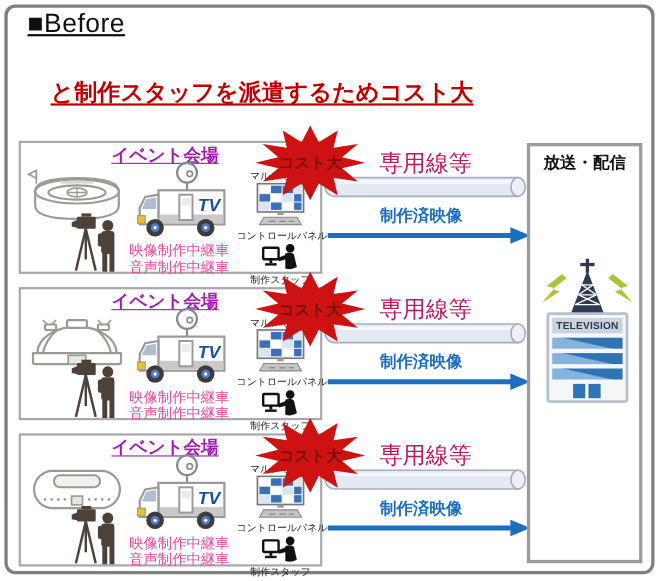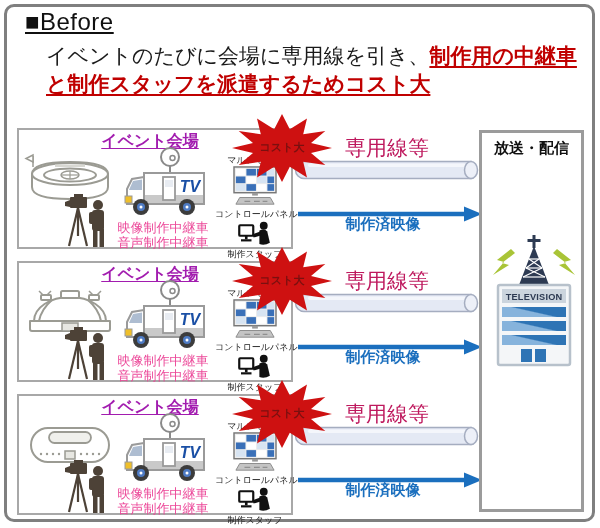--- a/index.html
+++ b/index.html
@@ -20,39 +20,38 @@
   .stadium{position:absolute;left:4px;top:22px;width:94px;height:54px;}
   .cameraman{position:absolute;left:46px;top:62px;width:44px;height:56px;}
   .truck{position:absolute;left:96px;top:16px;width:92px;height:74px;}
   .truck-labels{position:absolute;left:88px;top:90px;width:112px;font-size:13px;line-height:15px;color:#ec4899;text-align:center;white-space:nowrap;}
   .equip-col{position:absolute;left:196px;top:25px;width:80px;text-align:center;}
   .equip-label{font-size:9px;line-height:10px;color:#222;white-space:nowrap;}
   .equip-col svg{display:block;margin:1px auto;}
 
   .burst{left:232px;width:100px;height:68px;z-index:4;}
   .burst svg{position:absolute;left:0;top:0;width:100%;height:100%;}
-  .burst span{position:absolute;left:0;right:0;top:26px;text-align:center;font-size:11px;font-weight:bold;color:#7A1010;}
+  .burst span{position:absolute;left:0;right:0;top:26px;text-align:center;font-size:14px;font-weight:bold;color:#7A1010;}
 
   .line-label{left:294px;width:186px;text-align:center;font-size:21px;color:#be185d;z-index:1;}
   .pipe{left:294px;width:186px;height:20px;z-index:1;}
-  .video-label{left:290px;width:186px;text-align:center;font-size:15px;font-weight:bold;color:#1B6FBE;z-index:1;margin-top:28px;}
+  .video-label{left:290px;width:186px;text-align:center;font-size:15px;font-weight:bold;color:#1B6FBE;z-index:1;}
   .arrow{left:296px;width:188px;height:18px;z-index:1;}
 
   .broadcast-box{left:479px;top:130px;width:105px;height:382px;background:#fff;border:3px solid #9b9b9b;z-index:3;}
   .broadcast-title{position:absolute;left:0;right:0;top:6px;text-align:center;font-size:15px;font-weight:bold;color:#111;text-underline-offset:2px;}
   .building{position:absolute;left:10px;top:102px;width:84px;height:134px;}
 </style>
 </head>
 <body>
 
 <div class="canvas">
   <div class="abs frame"></div>
 
   <div class="abs before-title">■Before</div>
-  <div class="abs desc-line desc-line1"><span>イベントのたびに会場に専用線を引き、</span><span class="desc-red">制作用の中継車</span></div>
   <div class="abs desc-line desc-line2"><span class="desc-red">と制作スタッフを派遣するためコスト大</span></div>
 
   <div class="abs venue-box" style="top:128px">
     <div class="venue-title">イベント会場</div>
     <svg class="stadium" viewBox="0 0 94 54">
       <g stroke="#9B9B93" stroke-width="2" fill="#fff" stroke-linejoin="round">
         <path d="M9,22 q0,-12 38,-12 q38,0 38,12 l0,13 q0,12 -38,12 q-38,0 -38,-12 z"></path>
         <ellipse cx="47" cy="22" rx="38" ry="11"></ellipse>
         <ellipse cx="47" cy="23" rx="26" ry="6.5"></ellipse>
       </g>

